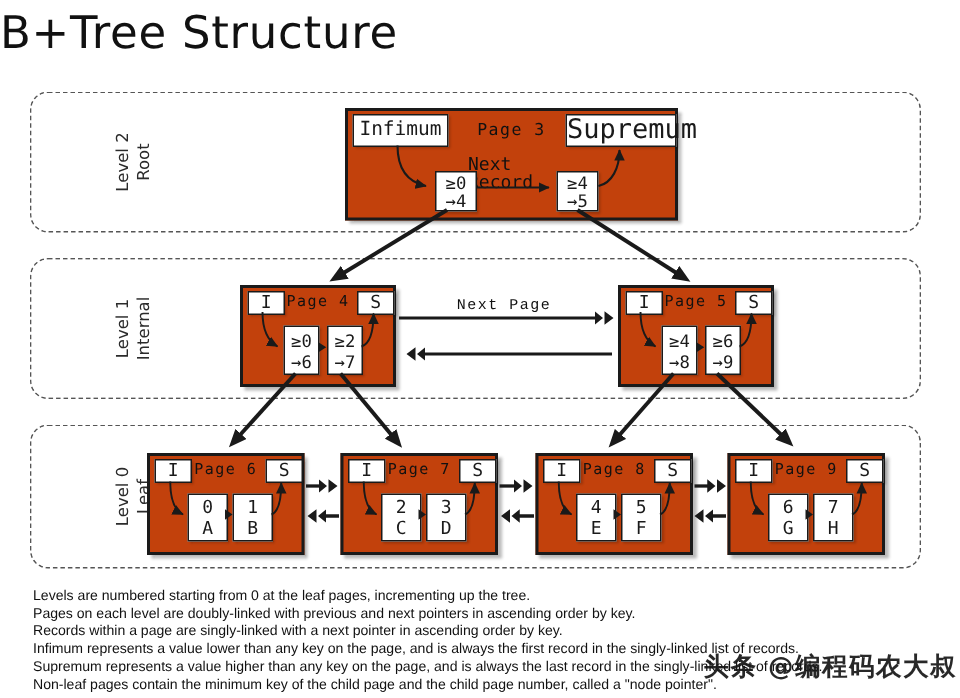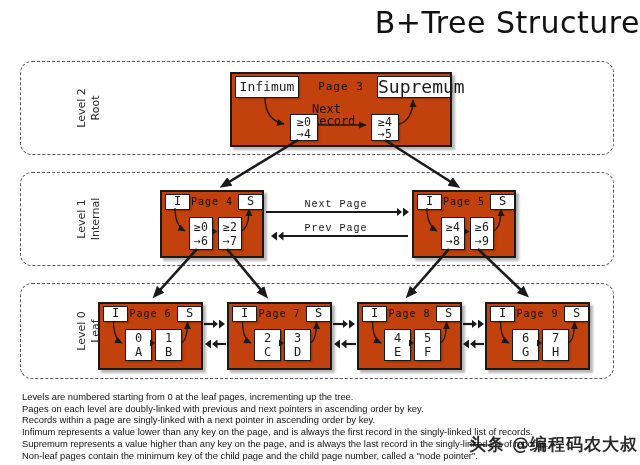--- a/index.html
+++ b/index.html
@@ -2,21 +2,21 @@
 <html><head>
 <meta charset="utf-8">
 <style>
   * { margin:0; padding:0; box-sizing:border-box; }
   html,body { background:#fff; }
   .stage {
     position:relative; width:640px; height:465px; background:#fff;
     font-family:"DejaVu Sans Mono", monospace; color:#1a1a1a; overflow:hidden;
   }
   .title {
-    position:absolute; top:5px; left:0; width:100%; text-align:right;
+    position:absolute; top:5px; left:0; width:100%; text-align:left;
     font-family:"DejaVu Sans", sans-serif; font-size:30px; font-weight:500;
     color:#111; letter-spacing:0.5px;
   }
   .band {
     position:absolute; left:20px; width:594px;
     border:1.6px dashed #555; border-radius:12px; background:transparent;
   }
   .band-l2 { top:61px; height:94px; }
   .band-l1 { top:172px; height:94px; }
   .band-l0 { top:283px; height:96px; }
@@ -140,21 +140,20 @@
       <span class="ln">≥4</span>
       <span class="ln">→8</span>
     </div>
     <div class="rec pg-rec pg-rec2">
       <span class="ln">≥6</span>
       <span class="ln">→9</span>
     </div>
   </div>
 
   <div class="linklabel" style="left:281px; top:199px;">Next Page</div>
-  <div class="linklabel" style="left:281px; top:223px;">Prev Page</div>
 
   <div class="box pg" style="left:98px; top:302px; width:105px;">
     <div class="mini is-cell is-i">I</div>
     <div class="plabel pg-plabel">Page 6</div>
     <div class="mini is-cell" style="left:77px;">S</div>
     <div class="rec leaf-rec leaf-rec1">
       <span class="ln">0</span>
       <span class="ln">A</span>
     </div>
     <div class="rec leaf-rec leaf-rec2">

